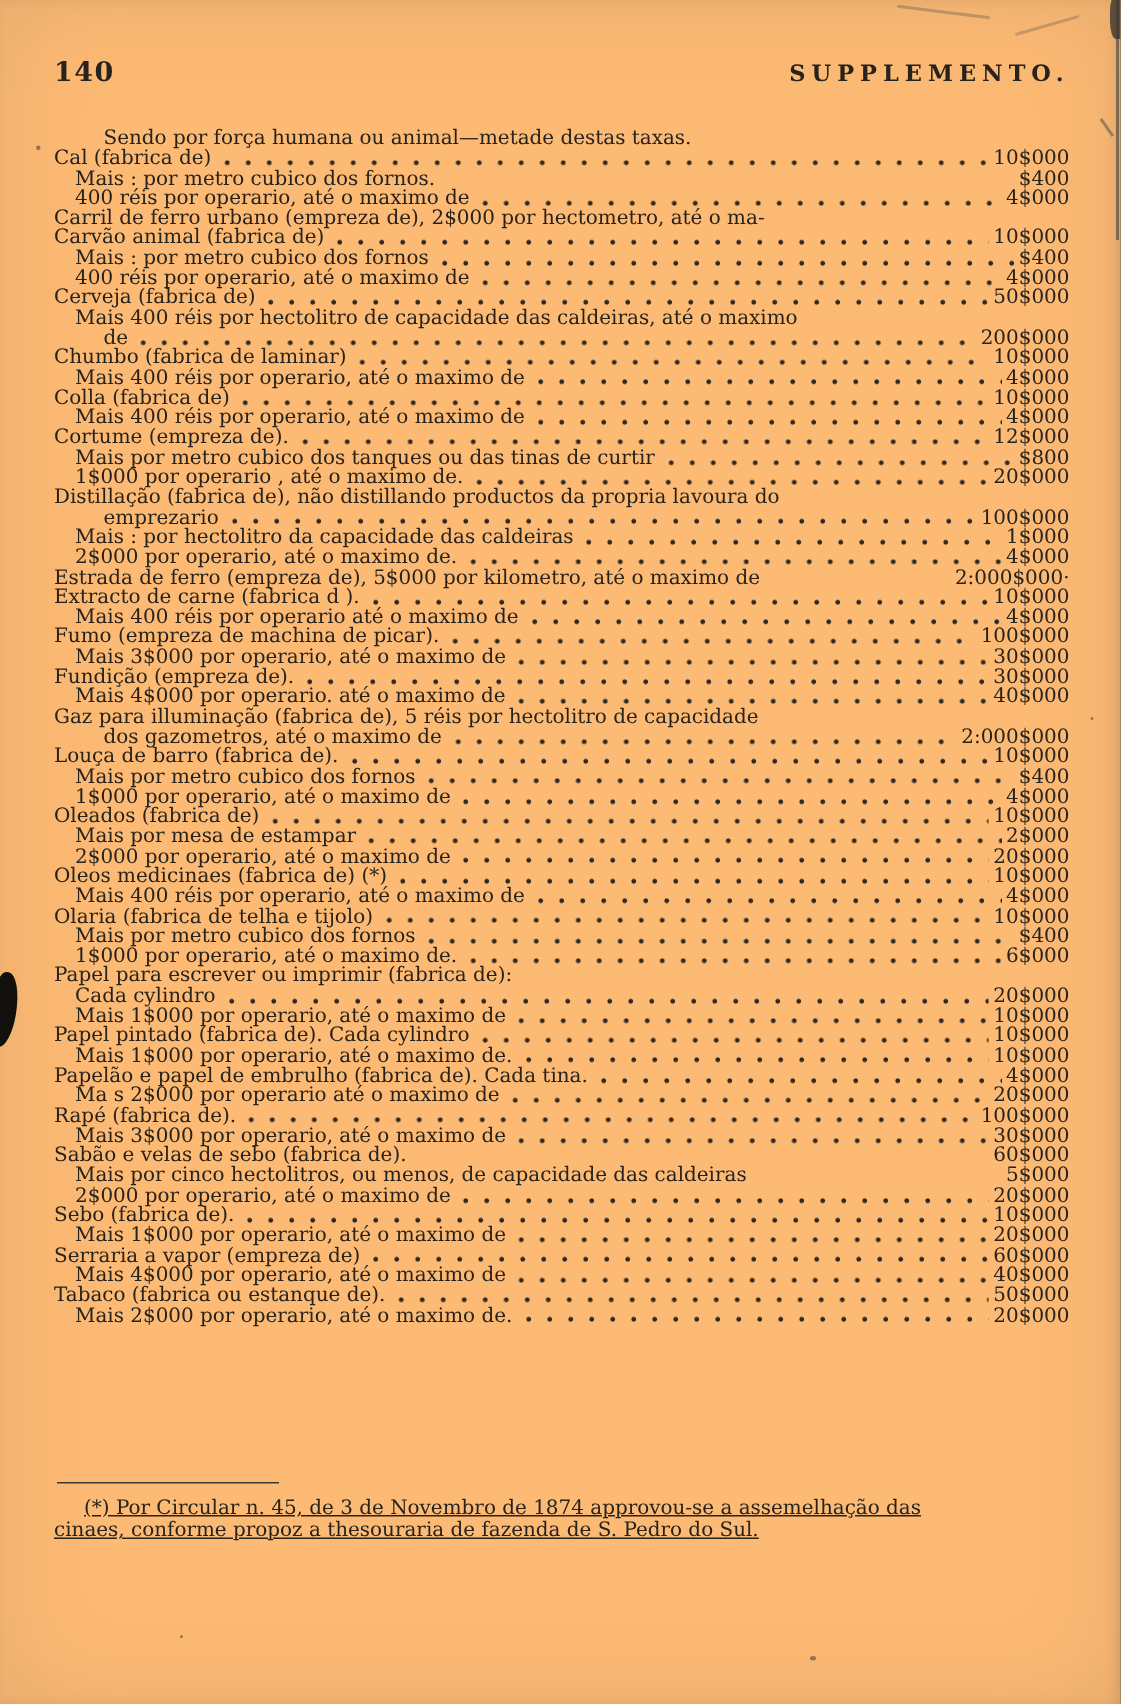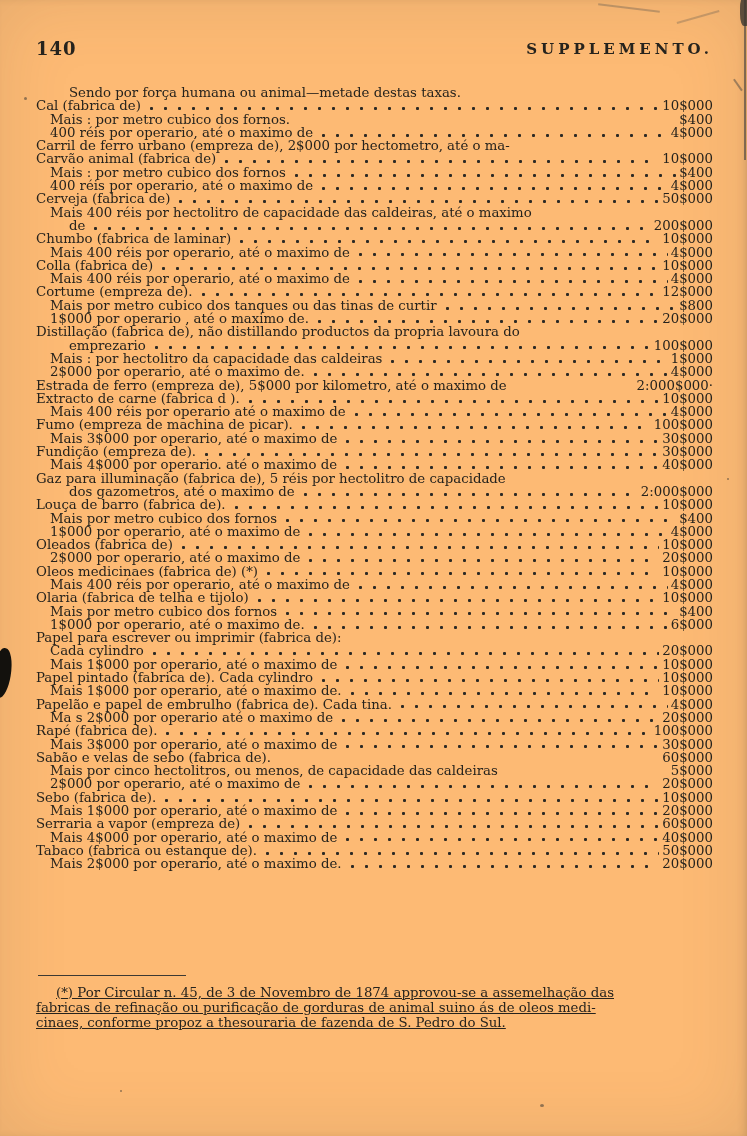--- a/index.html
+++ b/index.html
@@ -226,20 +226,25 @@
           <span class="txt">1$000 por operario, até o maximo de</span>
           <span class="leader"></span>
           <span class="amount">4$000</span>
         </div>
         <div class="row ind0">
           <span class="txt">Oleados (fabrica de)</span>
           <span class="leader"></span>
           <span class="amount">10$000</span>
         </div>
         <div class="row ind1">
+          <span class="txt">Mais por mesa de estampar</span>
+          <span class="leader"></span>
+          <span class="amount">2$000</span>
+        </div>
+        <div class="row ind1">
           <span class="txt">2$000 por operario, até o maximo de</span>
           <span class="leader"></span>
           <span class="amount">20$000</span>
         </div>
         <div class="row ind0">
           <span class="txt">Oleos medicinaes (fabrica de) (*)</span>
           <span class="leader"></span>
           <span class="amount">10$000</span>
         </div>
         <div class="row ind1">
@@ -348,21 +353,20 @@
         <div class="row ind1">
           <span class="txt">Mais 2$000 por operario, até o maximo de.</span>
           <span class="leader"></span>
           <span class="amount">20$000</span>
         </div>
       </div>
 
     <div class="fnrule"></div>
     <div class="footnote">
       <div class="fn-line first">(*) Por Circular n. 45, de 3 de Novembro de 1874 approvou-se a assemelhação das</div>
-      <div class="fn-line">fabricas de refinação ou purificação de gorduras de animal suino ás de oleos medi-</div>
       <div class="fn-line">cinaes, conforme propoz a thesouraria de fazenda de S. Pedro do Sul.</div>
     </div>
 
   </div>
 
   <div class="ink-blot"></div>
   <div class="edge-line"></div>
   <div class="corner-blob"></div>
   <div class="pencil-1"></div>
   <div class="pencil-2"></div>

